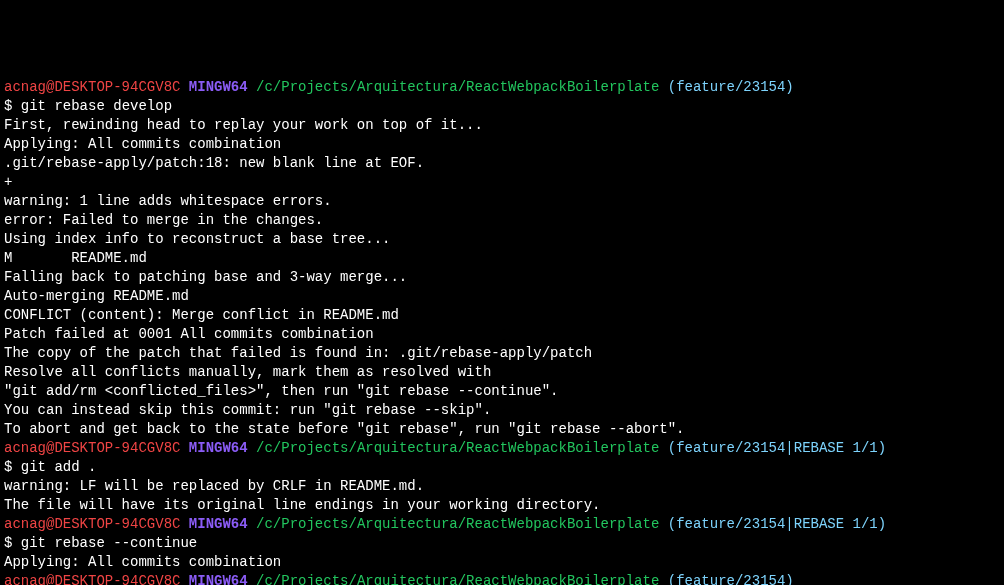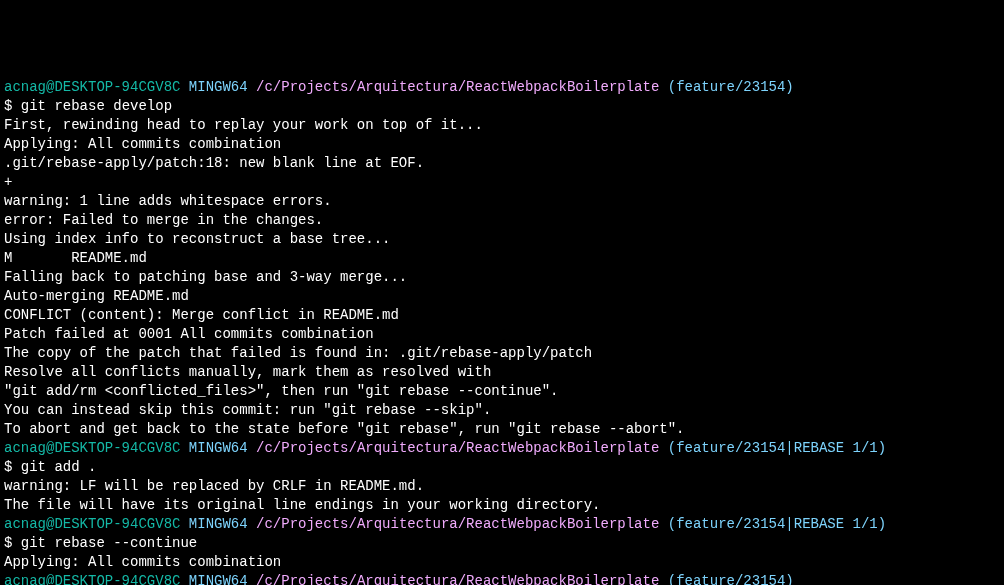--- a/index.html
+++ b/index.html
@@ -16,27 +16,28 @@
       padding: 2px 4px;
       white-space: pre;
       overflow: hidden;
       width: 1004px;
       height: 585px;
     }
     .line {
       display: block;
     }
     .user {
-      color: #14b8a6;
+      color: #ef4444;
     }
     .mingw {
-      color: #7dd3fc;
+      color: #8b5cf6;
+      font-weight: bold;
     }
     .path {
-      color: #f0abfc;
+      color: #22c55e;
     }
     .branch {
       color: #7dd3fc;
     }
     .white {
       color: #ffffff;
     }
   </style>
 </head>
 <body>

